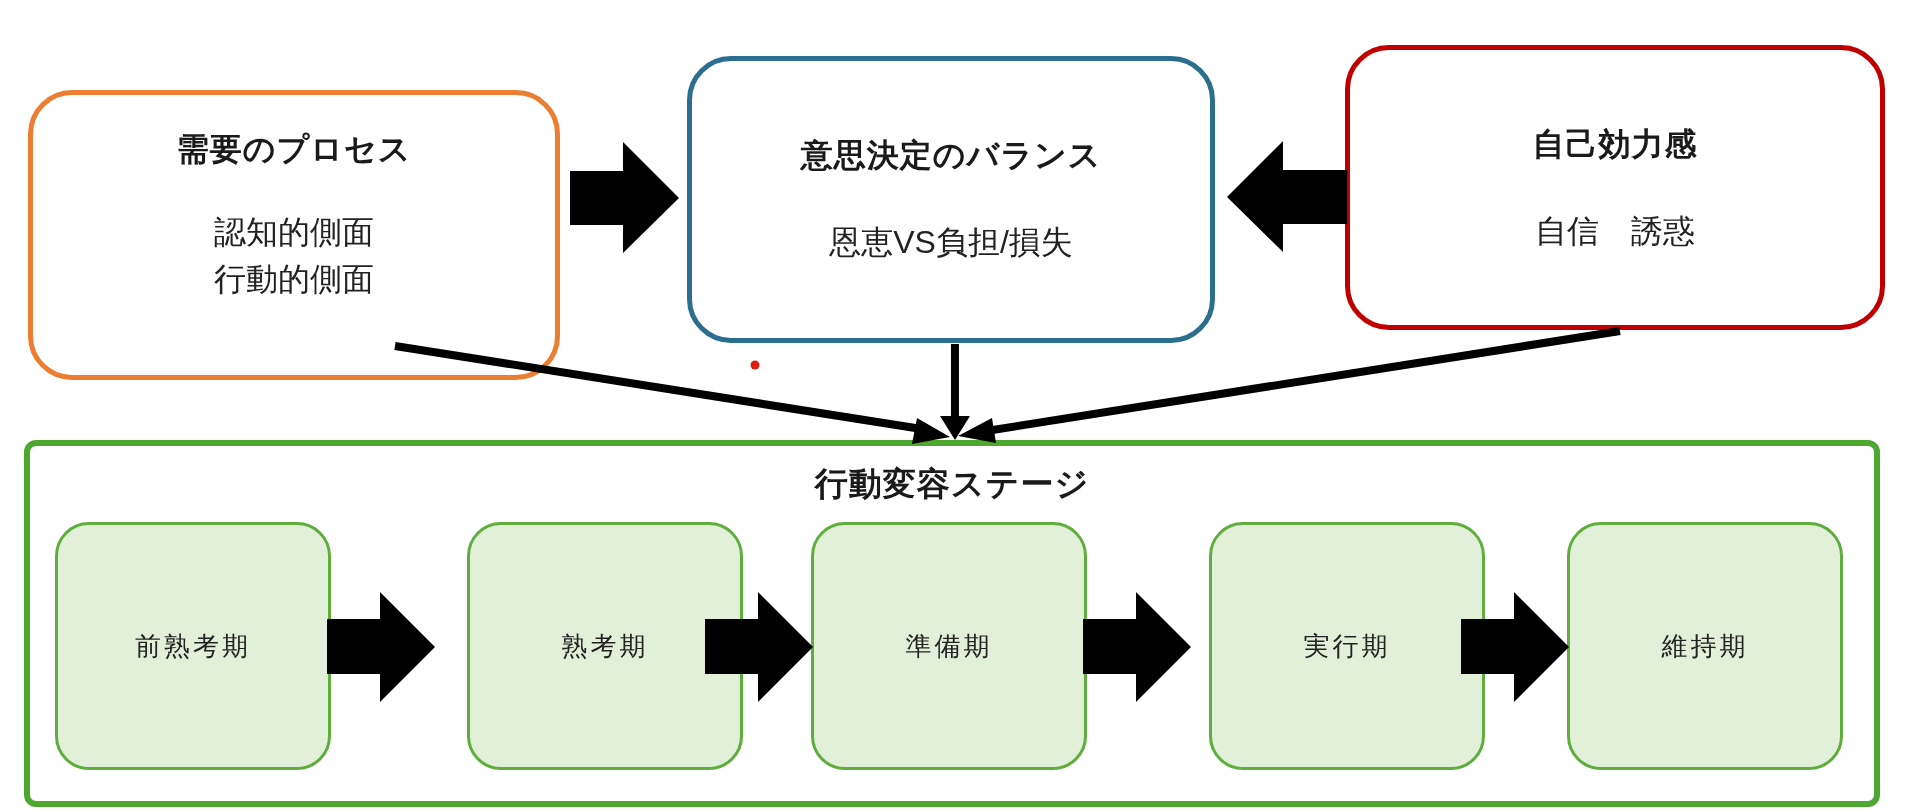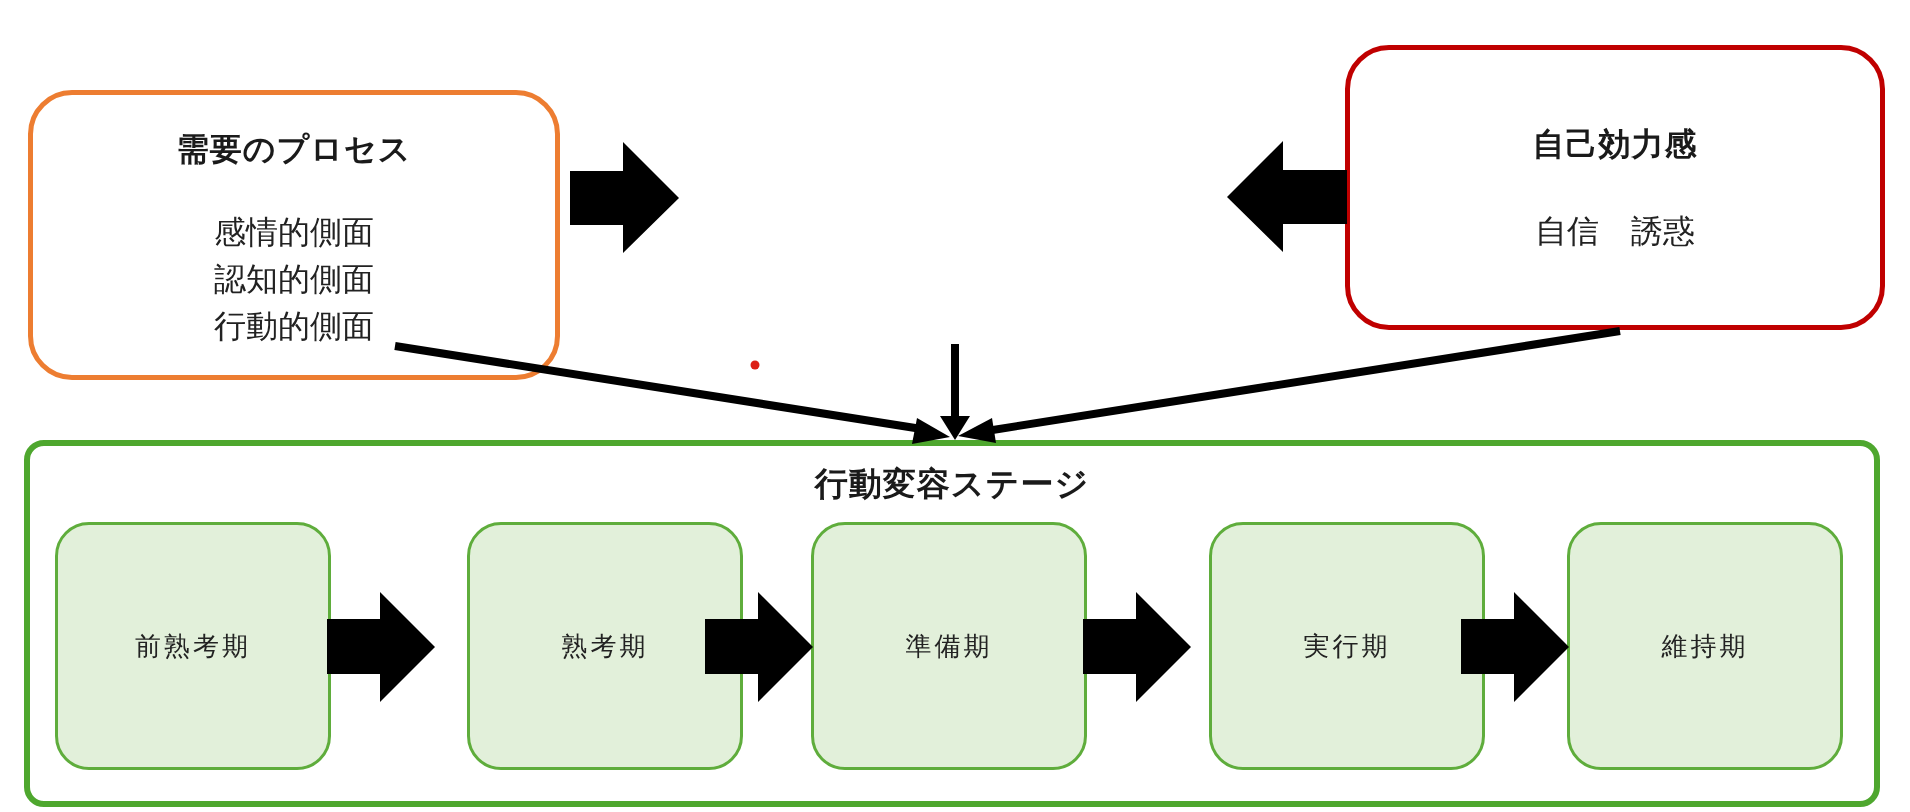--- a/index.html
+++ b/index.html
@@ -14,45 +14,48 @@
   #need-box{left:28px;top:55px;width:532px;height:290px;border-color:#ED7D31;padding-top:34px;margin-top:35px;}
   #balance-box{left:687px;top:56px;width:528px;height:287px;border-color:#2B6E8F;padding-top:74px;}
   #efficacy-box{left:1345px;top:45px;width:540px;height:285px;border-color:#C00000;padding-top:74px;}
 
   .box-title{font-weight:bold;font-size:32px;line-height:40px;letter-spacing:1px;}
   .box-body{font-size:32px;line-height:47px;font-weight:400;color:#222;}
   #need-box .box-body{margin-top:40px;}
   #balance-box .box-body,#efficacy-box .box-body{margin-top:44px;}
 
   
-  #stage-container{left:24px;top:440px;width:1856px;height:367px;border:6px solid #4EA72E;border-radius:20px;padding-top:18px;}
+  #stage-container{left:24px;top:440px;width:1856px;height:367px;border:6px solid #4EA72E;border-radius:12px;padding-top:18px;}
   #stage-container .box-title{font-size:33px;}
 
   
   .stage-box{top:522px;width:276px;height:248px;background:#E2F0DA;border:3px solid #5FAD3C;border-radius:34px;
              justify-content:center;}
   .stage-label{font-size:26px;letter-spacing:3px;color:#222;}
   #stage-1{left:55px;} #stage-2{left:433px;margin-left:34px;} #stage-3{left:811px;} #stage-4{left:1189px;margin-left:20px;} #stage-5{left:1567px;align-items:center;}
 
   #arrow-layer{position:absolute;left:0;top:0;width:1910px;height:812px;pointer-events:none;}
 </style>
 </head>
 <body>
 
 <div id="canvas">
 
   <div class="box top-box" id="need-box">
     <div class="box-title">需要のプロセス</div>
     <div class="box-body">
-      <div>感情的側面</div>
       <div>認知的側面</div>
       <div>行動的側面</div>
     </div>
   </div>
 
+  <div class="box top-box" id="balance-box">
+    <div class="box-title">意思決定のバランス</div>
+    <div class="box-body">恩恵VS負担/損失</div>
+  </div>
 
   <div class="box top-box" id="efficacy-box">
     <div class="box-title">自己効力感</div>
     <div class="box-body">自信　誘惑</div>
   </div>
 
   <div class="box" id="stage-container">
     <div class="box-title">行動変容ステージ</div>
   </div>
 

